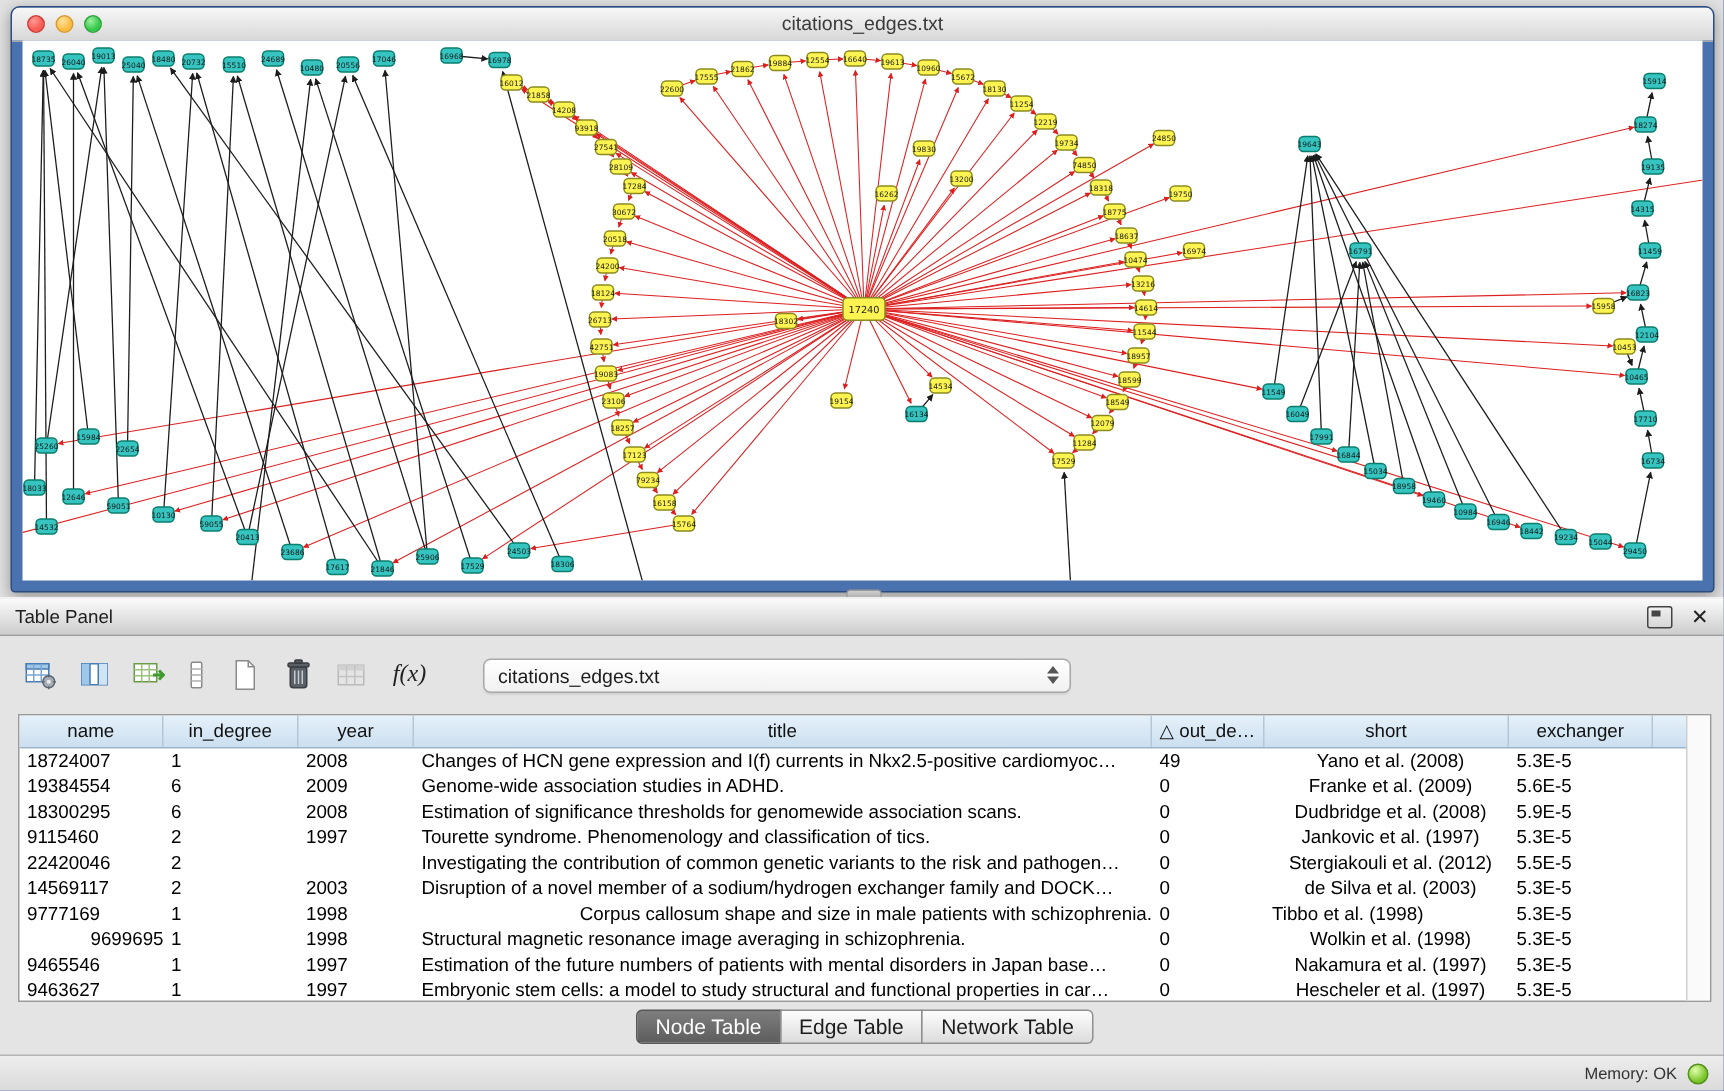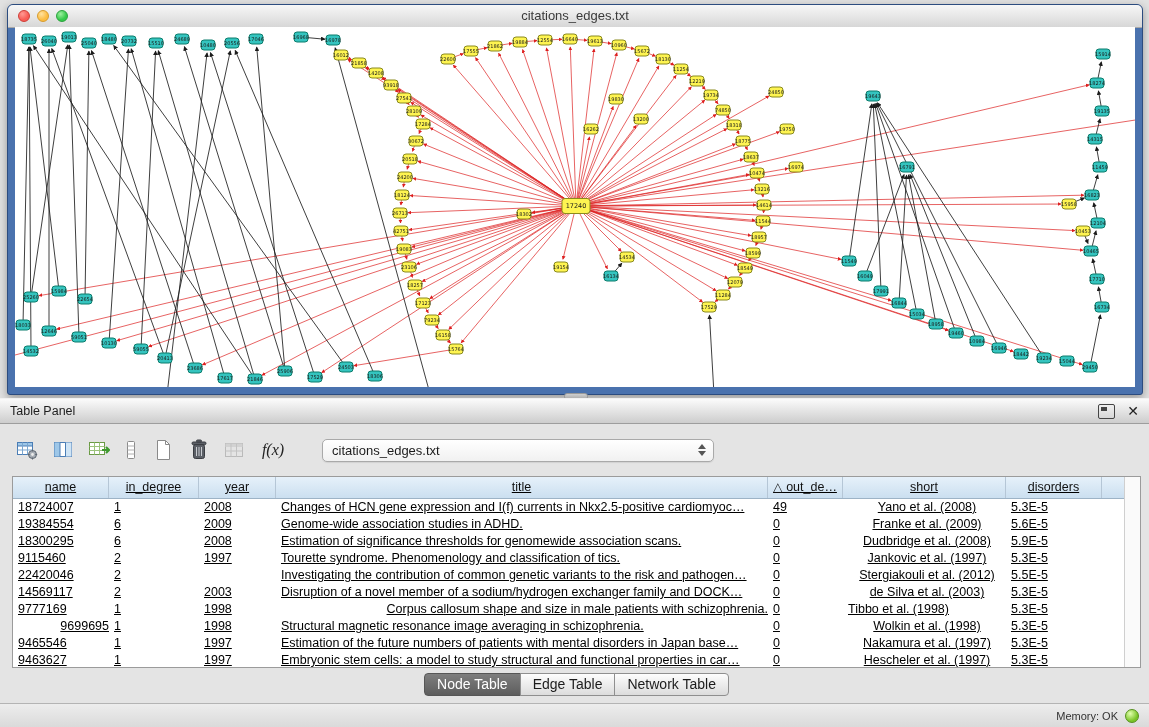--- a/index.html
+++ b/index.html
@@ -59,21 +59,21 @@
   }
   .combo-arrows{
     position:absolute;right:4px;top:2px;width:15px;height:17px;display:flex;flex-direction:column;
     align-items:center;justify-content:center;gap:2px;
   }
   .tri-up{width:0;height:0;border-left:4px solid transparent;border-right:4px solid transparent;border-bottom:5px solid #555;}
   .tri-down{width:0;height:0;border-left:4px solid transparent;border-right:4px solid transparent;border-top:5px solid #555;}
   
   .table-box{
     margin-top:6px;height:192px;background:#fff;border:1px solid #9b9b9b;
-    position:relative;overflow:hidden;box-sizing:border-box;text-decoration:underline;
+    position:relative;overflow:hidden;box-sizing:border-box;
   }
   .thead{display:flex;height:21px;background:linear-gradient(#e6f1fa,#cbdff0);border-bottom:1px solid #9db3c6;}
   .hcell{
     box-sizing:border-box;border-right:1px solid #b5c6d6;font-size:12.5px;color:#111;
     text-align:center;line-height:20px;white-space:nowrap;overflow:hidden;
   }
   .tbody .trow{display:flex;height:17px;}
   .tcell{
     box-sizing:border-box;font-size:12.5px;color:#000;line-height:17px;
     padding-left:5px;white-space:nowrap;overflow:hidden;
@@ -838,21 +838,21 @@
     </div>
 
     <div class="table-box">
       <div class="thead" id="table-header">
           <div class="hcell" style="width: 96px;">name</div>
           <div class="hcell" style="width: 90px;">in_degree</div>
           <div class="hcell" style="width: 77px;">year</div>
           <div class="hcell" style="width: 492px;">title</div>
           <div class="hcell" style="width: 75px;">△ out_de…</div>
           <div class="hcell" style="width: 163px;">short</div>
-          <div class="hcell" style="width: 96px;">disorders</div>
+          <div class="hcell" style="width: 96px;">exchanger</div>
         </div>
       <div class="tbody" id="table-body">
           <div class="trow">
             <div class="tcell" style="width: 96px; text-align: left;">18724007</div>
             <div class="tcell" style="width: 90px; text-align: left;">1</div>
             <div class="tcell" style="width: 77px; text-align: left;">2008</div>
             <div class="tcell" style="width: 492px; text-align: left;">Changes of HCN gene expression and I(f) currents in Nkx2.5-positive cardiomyoc…</div>
             <div class="tcell" style="width: 75px; text-align: left;">49</div>
             <div class="tcell" style="width: 163px; text-align: center;">Yano et al. (2008)</div>
             <div class="tcell" style="width: 96px; text-align: left;">5.3E-5</div>

